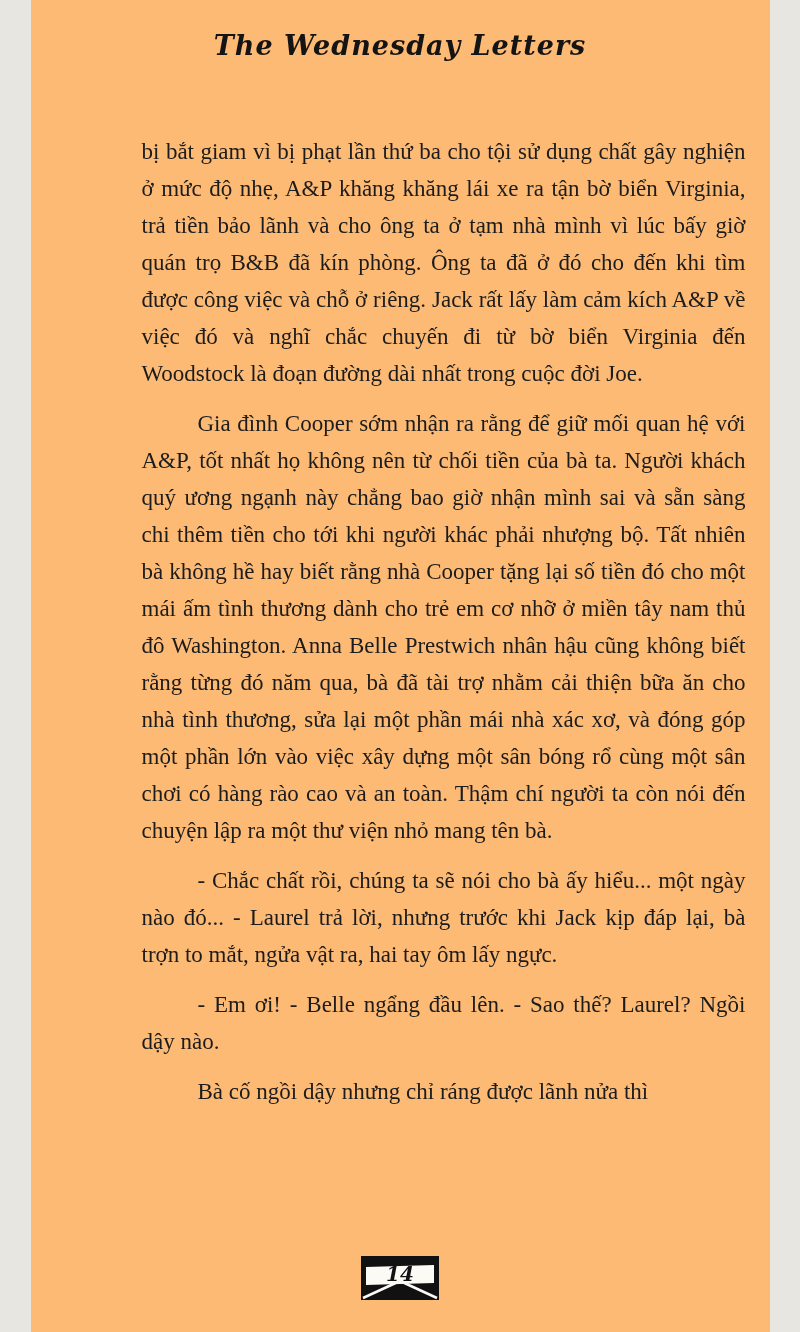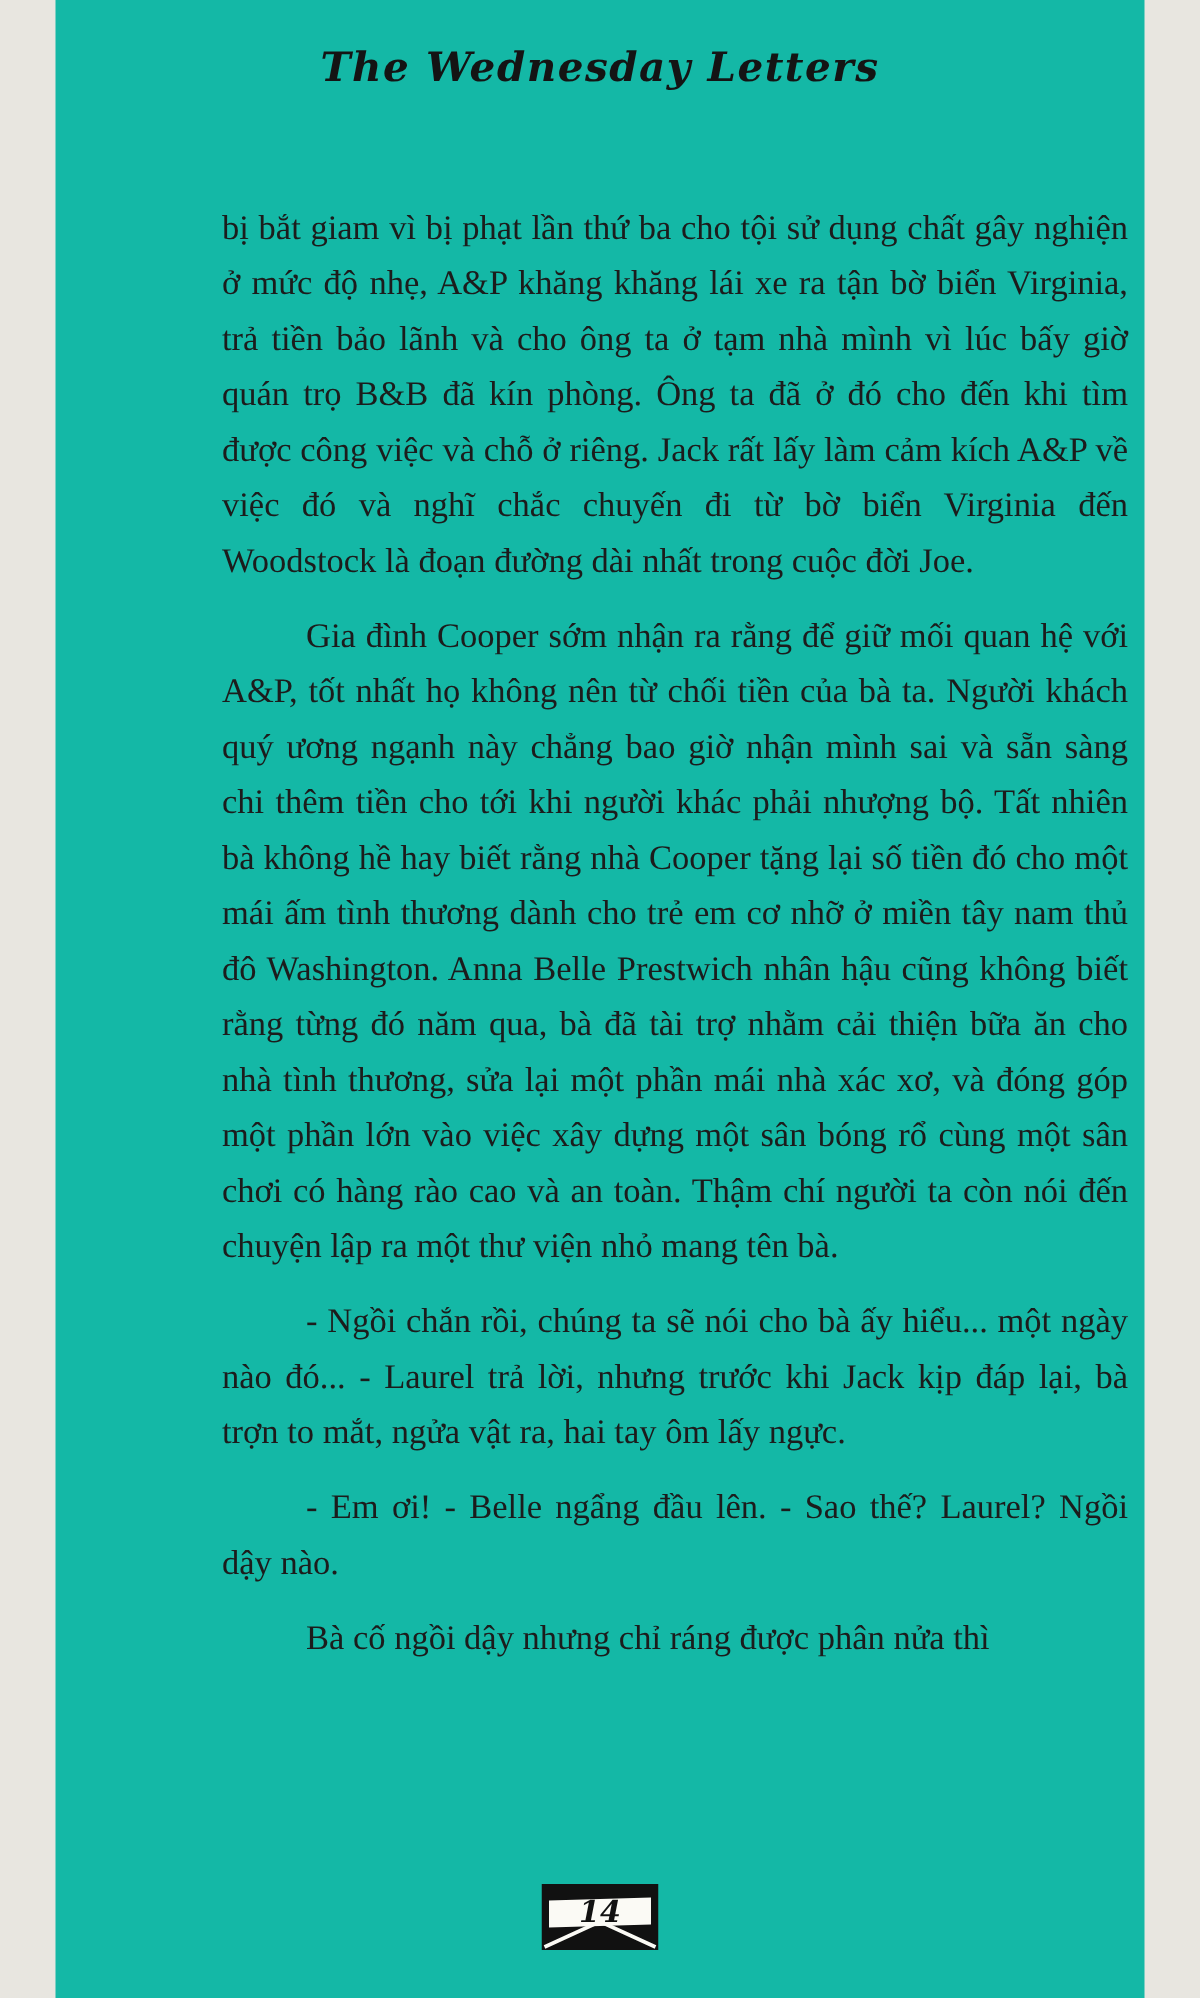--- a/index.html
+++ b/index.html
@@ -5,24 +5,25 @@
   html, body {
     margin: 0;
     padding: 0;
     background: #e8e6e0;
   }
   .page {
     position: relative;
     width: 726px;
     height: 1332px;
     margin: 0 auto;
-    background: #14b8a6;
+    background: #fdba74;
     font-family: "Liberation Serif", serif;
     color: #1b1b1b;
     overflow: hidden;
+    padding-left: 13px;
   }
   .running-head {
     position: absolute;
     top: 30px;
     left: 0;
     right: 0;
     text-align: center;
     font-family: "DejaVu Serif", serif;
     font-style: italic;
     font-weight: bold;
@@ -67,23 +68,23 @@
 </head>
 <body>
 
 <div class="page">
 
   <div class="running-head">The Wednesday Letters</div>
 
   <div class="body-text">
     <p>bị bắt giam vì bị phạt lần thứ ba cho tội sử dụng chất gây nghiện ở mức độ nhẹ, A&amp;P khăng khăng lái xe ra tận bờ biển Virginia, trả tiền bảo lãnh và cho ông ta ở tạm nhà mình vì lúc bấy giờ quán trọ B&amp;B đã kín phòng. Ông ta đã ở đó cho đến khi tìm được công việc và chỗ ở riêng. Jack rất lấy làm cảm kích A&amp;P về việc đó và nghĩ chắc chuyến đi từ bờ biển Virginia đến Woodstock là đoạn đường dài nhất trong cuộc đời Joe.</p>
     <p class="indent">Gia đình Cooper sớm nhận ra rằng để giữ mối quan hệ với A&amp;P, tốt nhất họ không nên từ chối tiền của bà ta. Người khách quý ương ngạnh này chẳng bao giờ nhận mình sai và sẵn sàng chi thêm tiền cho tới khi người khác phải nhượng bộ. Tất nhiên bà không hề hay biết rằng nhà Cooper tặng lại số tiền đó cho một mái ấm tình thương dành cho trẻ em cơ nhỡ ở miền tây nam thủ đô Washington. Anna Belle Prestwich nhân hậu cũng không biết rằng từng đó năm qua, bà đã tài trợ nhằm cải thiện bữa ăn cho nhà tình thương, sửa lại một phần mái nhà xác xơ, và đóng góp một phần lớn vào việc xây dựng một sân bóng rổ cùng một sân chơi có hàng rào cao và an toàn. Thậm chí người ta còn nói đến chuyện lập ra một thư viện nhỏ mang tên bà.</p>
-    <p class="indent">- Ngồi chắn rồi, chúng ta sẽ nói cho bà ấy hiểu... một ngày nào đó... - Laurel trả lời, nhưng trước khi Jack kịp đáp lại, bà trợn to mắt, ngửa vật ra, hai tay ôm lấy ngực.</p>
+    <p class="indent">- Chắc chất rồi, chúng ta sẽ nói cho bà ấy hiểu... một ngày nào đó... - Laurel trả lời, nhưng trước khi Jack kịp đáp lại, bà trợn to mắt, ngửa vật ra, hai tay ôm lấy ngực.</p>
     <p class="indent">- Em ơi! - Belle ngẩng đầu lên. - Sao thế? Laurel? Ngồi dậy nào.</p>
-    <p class="indent">Bà cố ngồi dậy nhưng chỉ ráng được phân nửa thì</p>
+    <p class="indent">Bà cố ngồi dậy nhưng chỉ ráng được lãnh nửa thì</p>
   </div>
 
   <div class="footer">
     <svg class="envelope" width="78" height="44" viewBox="0 0 78 44">
 
       <rect x="0" y="0" width="78" height="44" fill="#111111"></rect>
 
       <polygon points="5,11 73,9 73,27 5,29" fill="#fbfaf5"></polygon>
 
       <polyline points="2,42 39,25 76,42" fill="none" stroke="#fbfaf5" stroke-width="2.5"></polyline>

